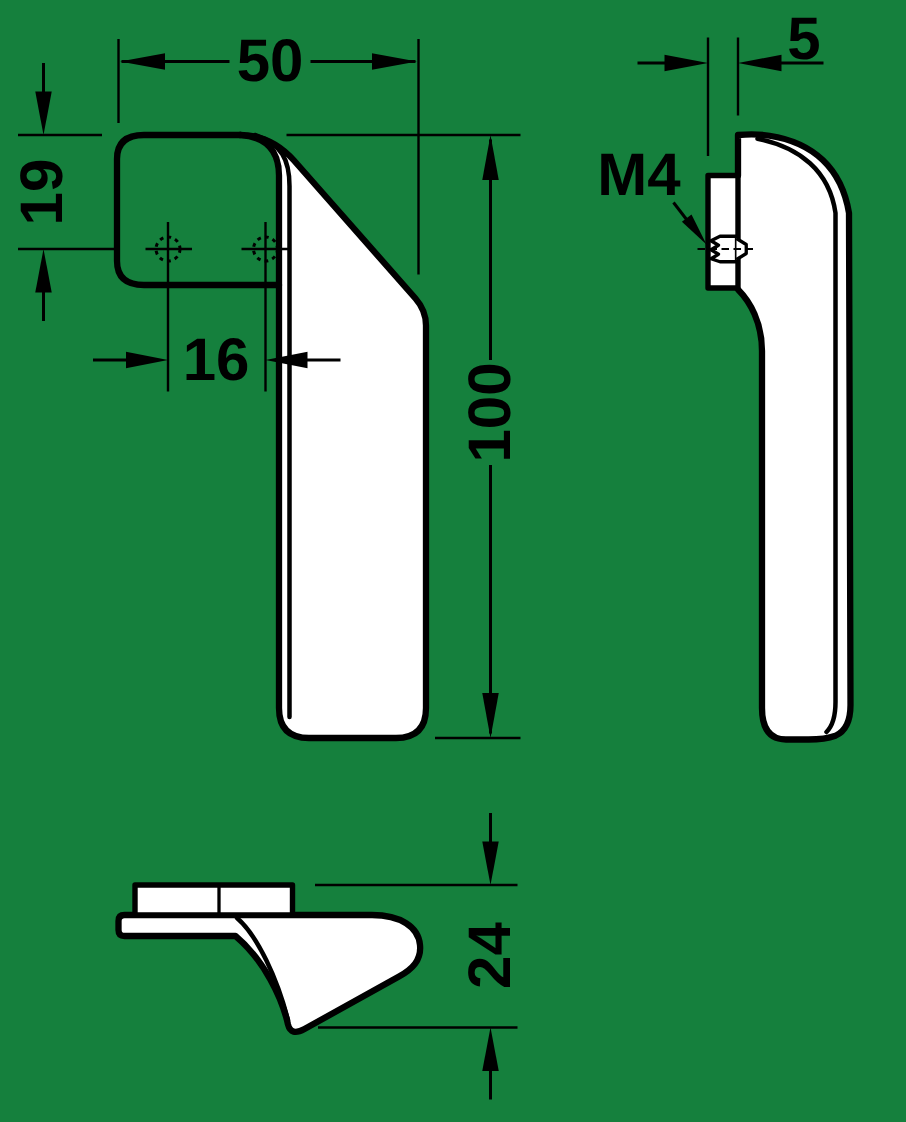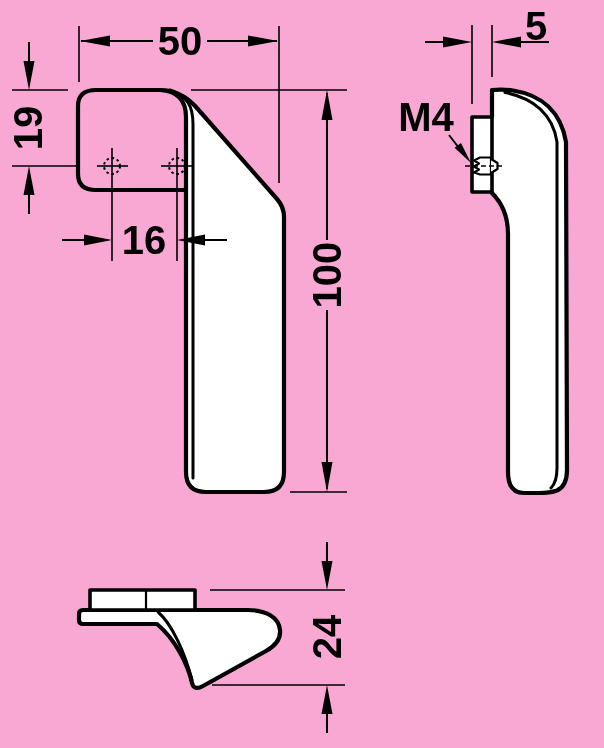--- a/index.html
+++ b/index.html
@@ -4,21 +4,21 @@
 <style>
   html, body {
     margin: 0;
     padding: 0;
     background: #ffffff;
   }
   .canvas {
     position: relative;
     width: 604px;
     height: 748px;
-    background: #f9a8d4;
+    background: #15803d;
     overflow: hidden;
   }
   svg { display: block; }
   .outline {
     fill: #ffffff;
     stroke: #000000;
     stroke-width: 4.2;
     stroke-linecap: round;
     stroke-linejoin: round;
   }

